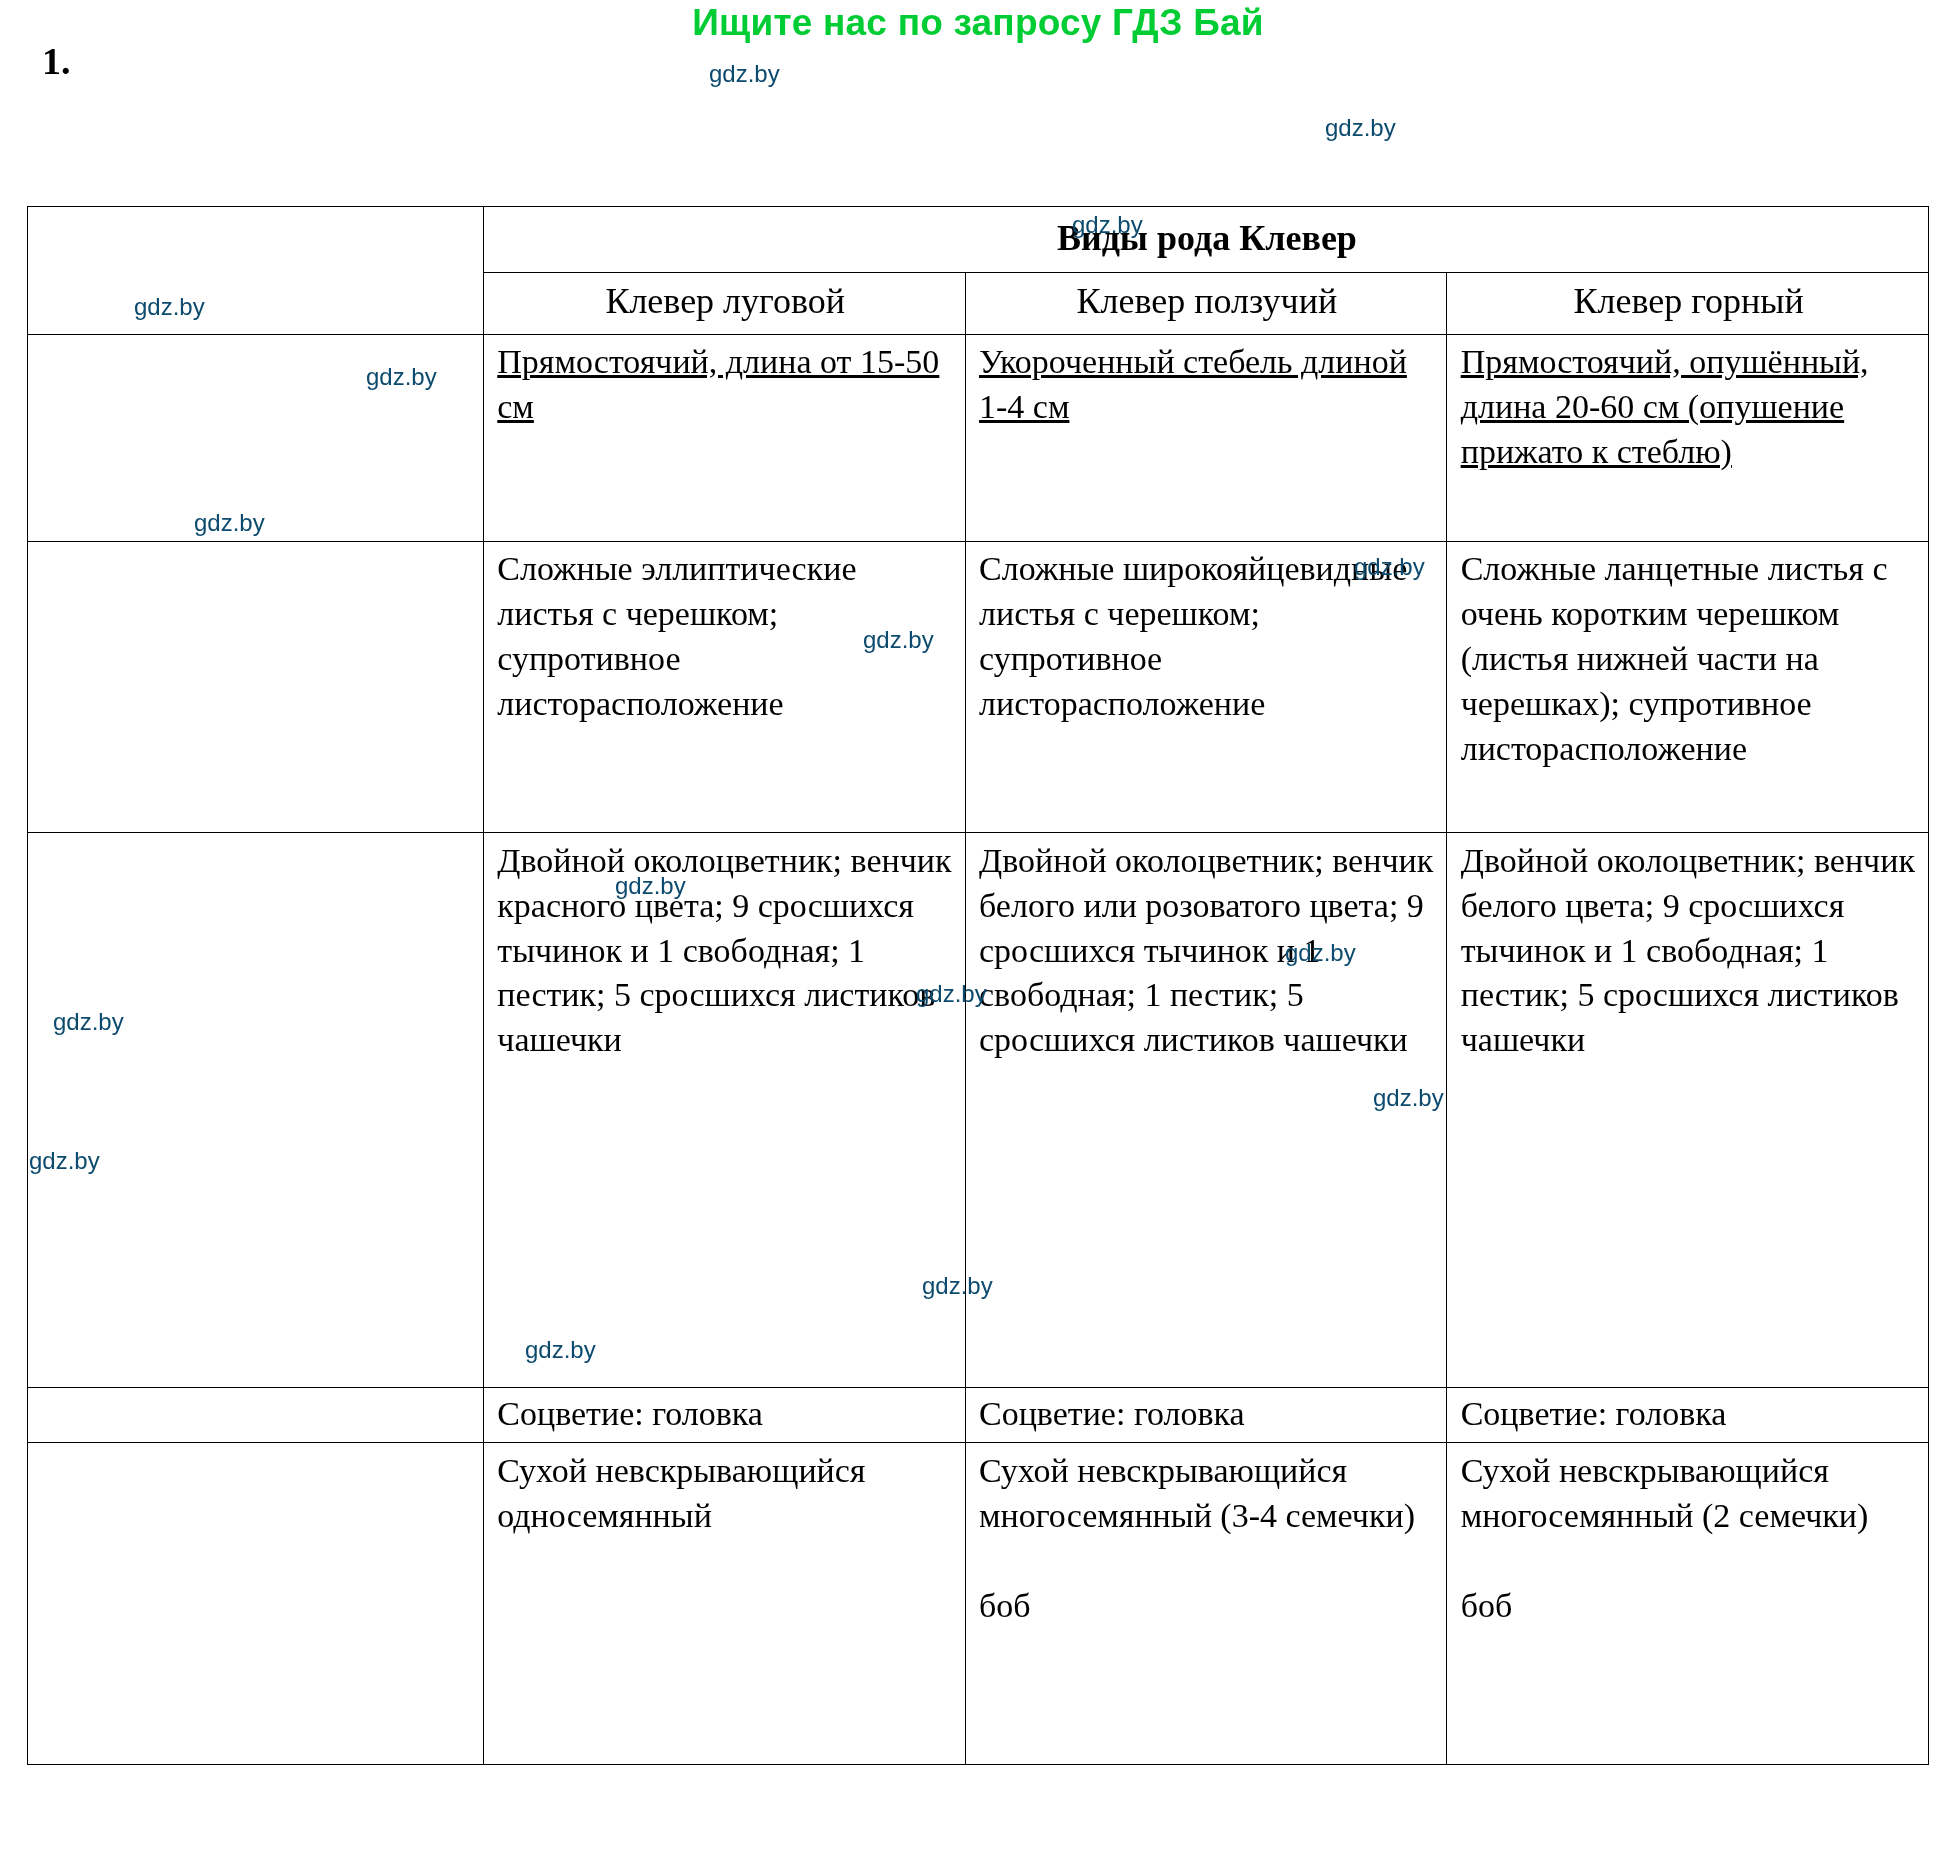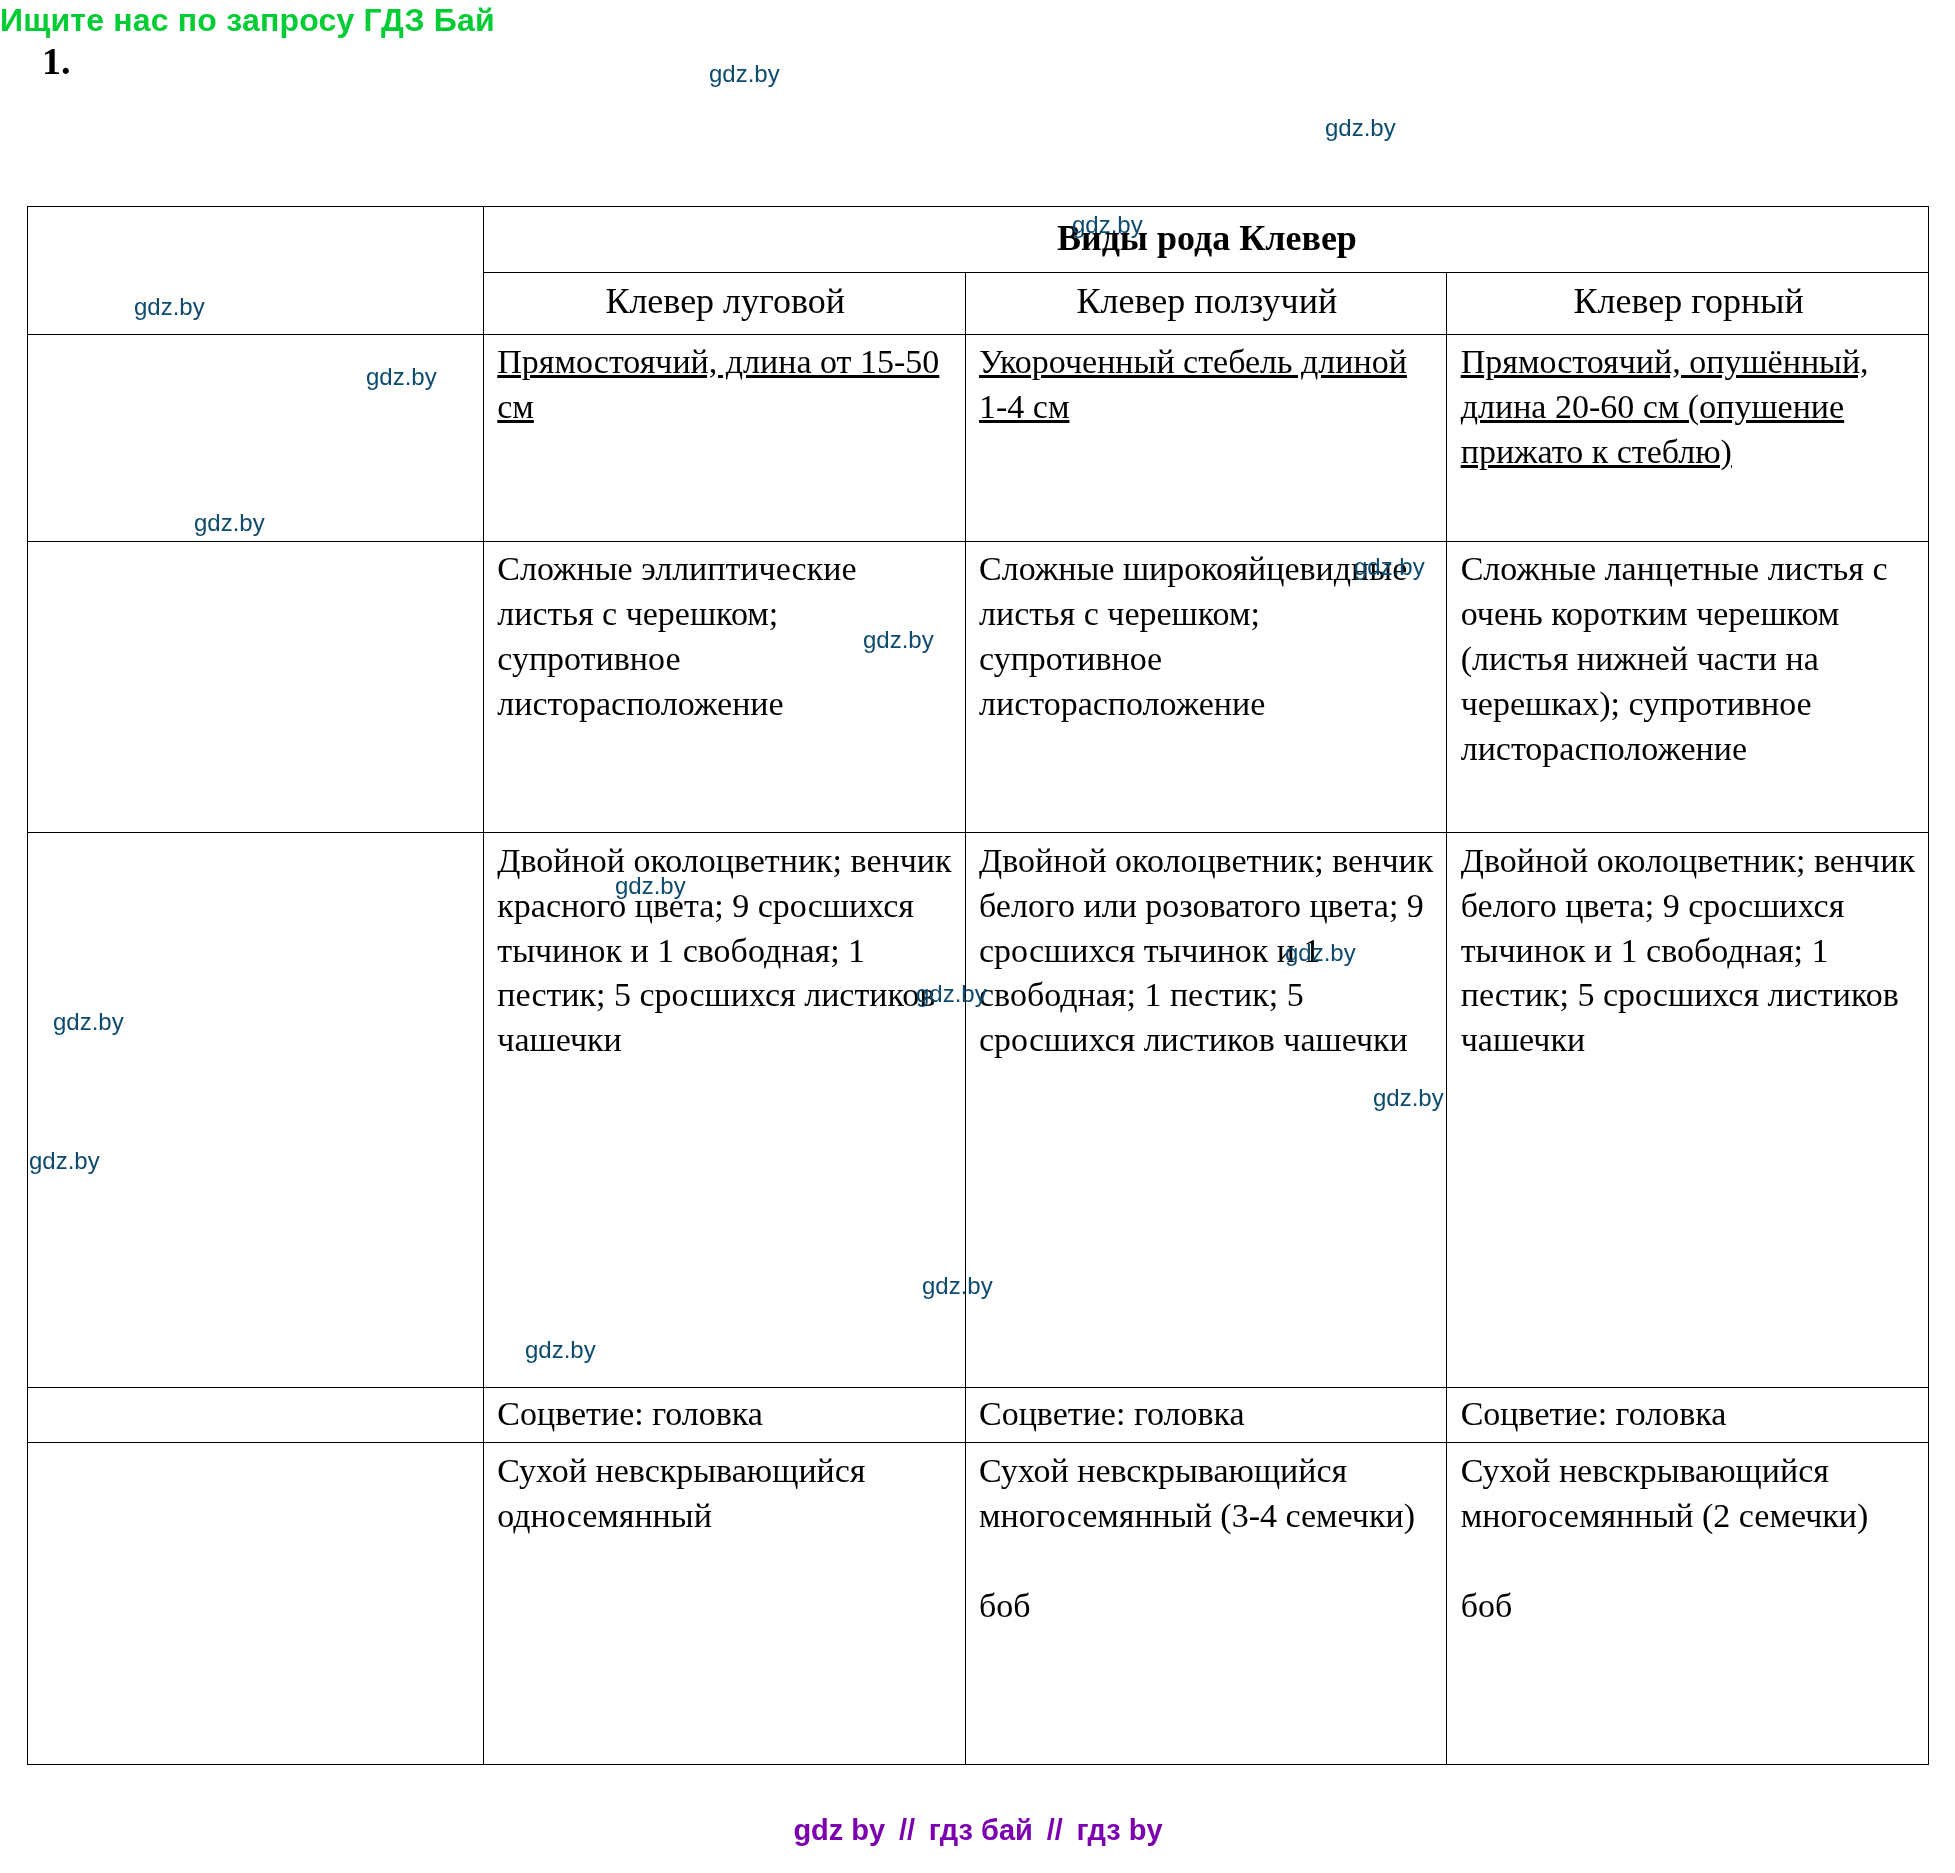--- a/index.html
+++ b/index.html
@@ -22,23 +22,24 @@
     height: 1874px;
     box-sizing: border-box;
   }
 
   
   .top-banner {
     position: absolute;
     top: 1.9px;
     left: 0;
     width: 1956px;
+    text-align: center;
     font-family: "Liberation Sans", "DejaVu Sans", sans-serif;
     font-weight: bold;
-    font-size: 32px;
+    font-size: 37px;
     color: #00cc33;
     letter-spacing: 0.2px;
     white-space: nowrap;
   }
 
   
   .ex-number {
     position: absolute;
     top: 42px;
     left: 42px;
@@ -220,22 +221,15 @@
       <div class="wm" style="left: 615px; top: 872px;">gdz.by</div>
       <div class="wm" style="left: 916px; top: 980px;">gdz.by</div>
       <div class="wm" style="left: 1285px; top: 939px;">gdz.by</div>
       <div class="wm" style="left: 53px; top: 1008px;">gdz.by</div>
       <div class="wm" style="left: 1373px; top: 1084px;">gdz.by</div>
       <div class="wm" style="left: 29px; top: 1147px;">gdz.by</div>
       <div class="wm" style="left: 922px; top: 1272px;">gdz.by</div>
       <div class="wm" style="left: 525px; top: 1336px;">gdz.by</div>
     </div>
 
-  <div class="footer">
-    <span>gdz by</span>
-    <span class="sep">//</span>
-    <span>гдз бай</span>
-    <span class="sep">//</span>
-    <span>гдз by</span>
-  </div>
 
 </div>
 
 
 </body></html>

